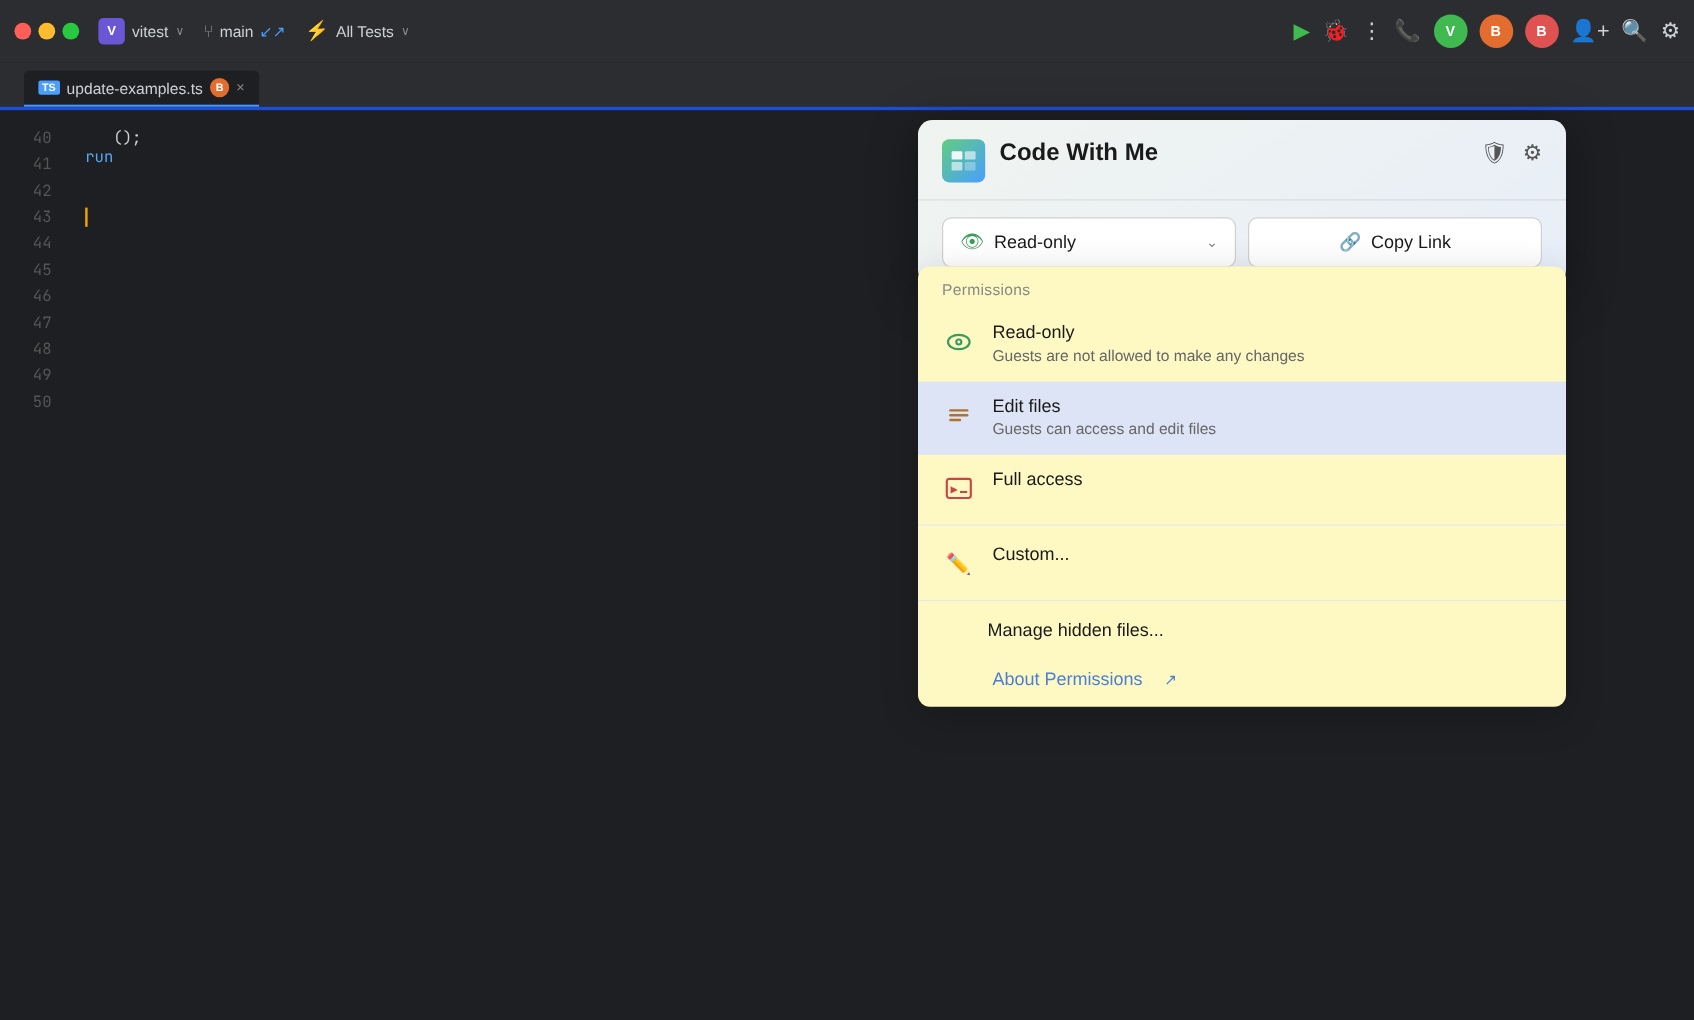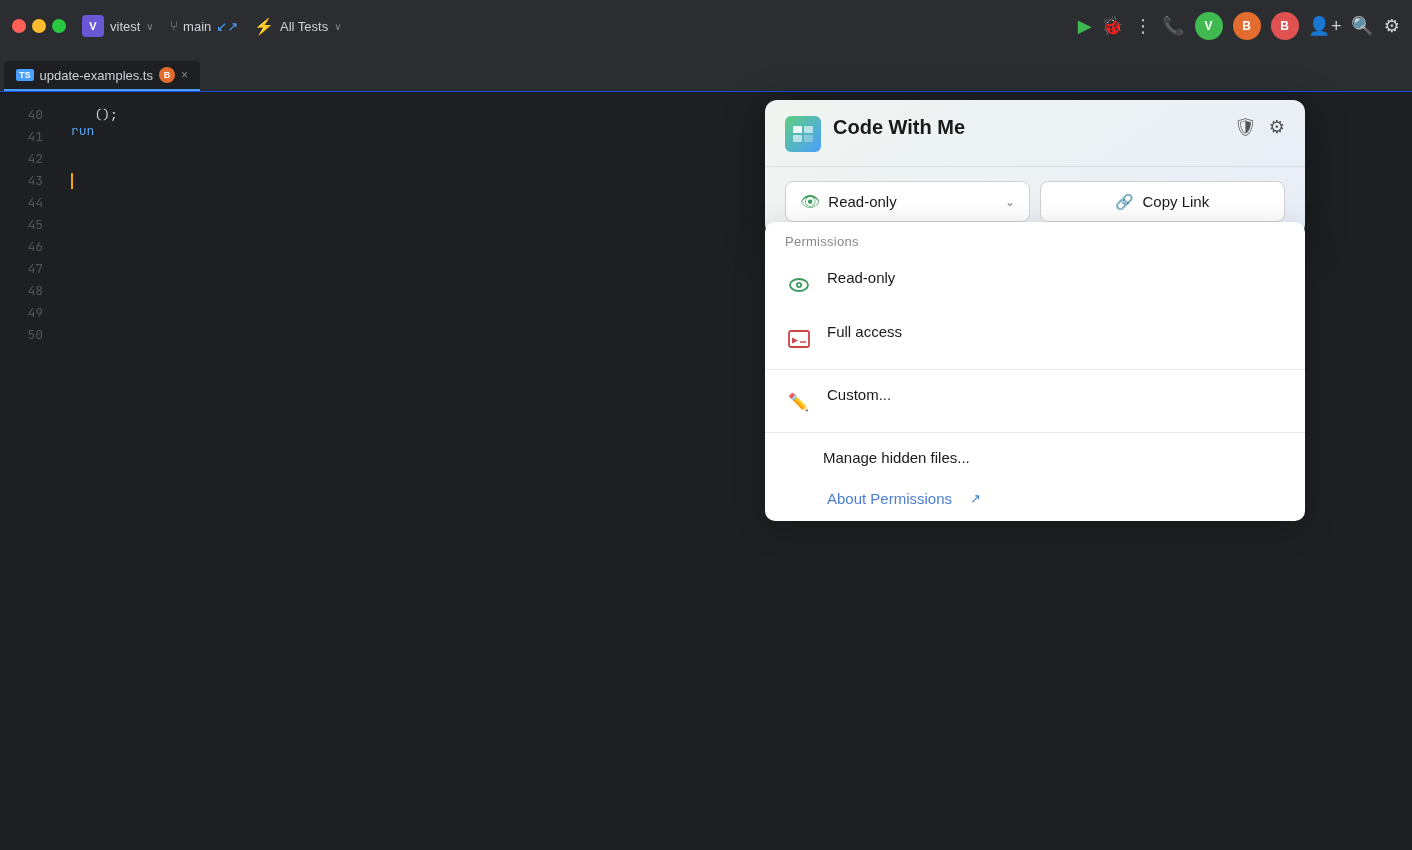--- a/index.html
+++ b/index.html
@@ -97,24 +97,24 @@
     }
     .av-green { background: #3fb950; }
     .av-orange { background: #e36d2e; }
     .av-red { background: #e05252; }
     .titlebar-icon { color: #cdd1d6; font-size: 18px; cursor: pointer; }
 
     
     .tabbar {
       height: 40px;
       background: #2b2d30;
-      border-bottom: 1px solid #1d4ed8;
+      border-bottom: 3px solid #1d4ed8;
       display: flex;
       align-items: flex-end;
-      padding: 0 4px;
+      padding: 0 20px;
       text-align: right;
     }
     .tab {
       display: flex;
       align-items: center;
       gap: 6px;
       padding: 6px 12px;
       background: #1e1f22;
       color: #cdd1d6;
       font-size: 13px;
@@ -276,21 +276,21 @@
       color: #1a1a1a;
       cursor: pointer;
     }
 
     
     .permissions-dropdown {
       position: absolute;
       top: 130px;
       left: 20px;
       width: 540px;
-      background: #ffffff;
+      background: #fef9c3;
       border-radius: 10px;
       box-shadow: 0 8px 32px rgba(0,0,0,0.18);
       overflow: hidden;
       z-index: 20;
     }
 
     .perm-section-label {
       padding: 12px 20px 8px;
       font-size: 13px;
       font-weight: 500;
@@ -488,23 +488,37 @@
       <div class="perm-item">
         <div class="perm-icon perm-icon-readonly">
           <svg width="22" height="22" viewBox="0 0 22 22">
             <ellipse cx="11" cy="11" rx="9" ry="6" fill="none" stroke="#3a9b5a" stroke-width="1.8"></ellipse>
             <circle cx="11" cy="11" r="3" fill="#3a9b5a"></circle>
             <circle cx="11" cy="11" r="1.2" fill="white"></circle>
           </svg>
         </div>
         <div class="perm-text">
           <div class="perm-title">Read-only</div>
-        </div>
-      </div>
-
+          <div class="perm-desc">Guests are not allowed to make any changes</div>
+        </div>
+      </div>
+
+      <div class="perm-item selected">
+        <div class="perm-icon perm-icon-edit">
+          <svg width="22" height="22" viewBox="0 0 22 22">
+            <rect x="3" y="6" width="16" height="2" rx="1" fill="#b07030"></rect>
+            <rect x="3" y="10" width="16" height="2" rx="1" fill="#b07030"></rect>
+            <rect x="3" y="14" width="10" height="2" rx="1" fill="#b07030"></rect>
+          </svg>
+        </div>
+        <div class="perm-text">
+          <div class="perm-title">Edit files</div>
+          <div class="perm-desc">Guests can access and edit files</div>
+        </div>
+      </div>
 
       <div class="perm-item">
         <div class="perm-icon perm-icon-full">
           <svg width="24" height="22" viewBox="0 0 24 22">
             <rect x="2" y="3" width="20" height="16" rx="2" fill="none" stroke="#cc4444" stroke-width="1.8"></rect>
             <text x="5" y="15" font-size="10" fill="#cc4444" font-family="monospace">▶</text>
             <line x1="13" y1="14" x2="19" y2="14" stroke="#cc4444" stroke-width="1.5"></line>
           </svg>
         </div>
         <div class="perm-text">

